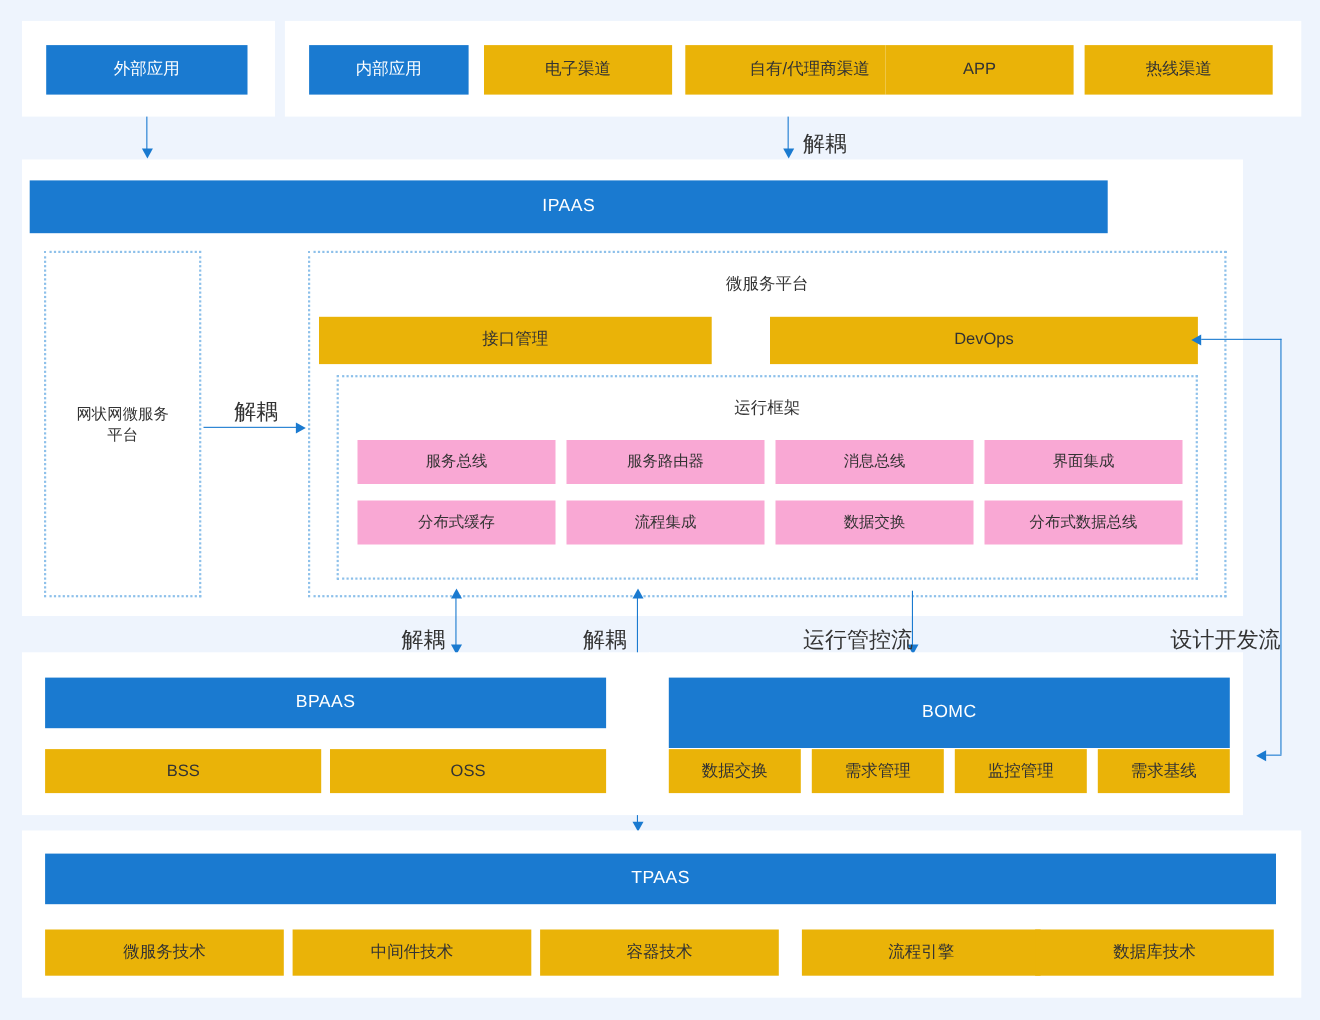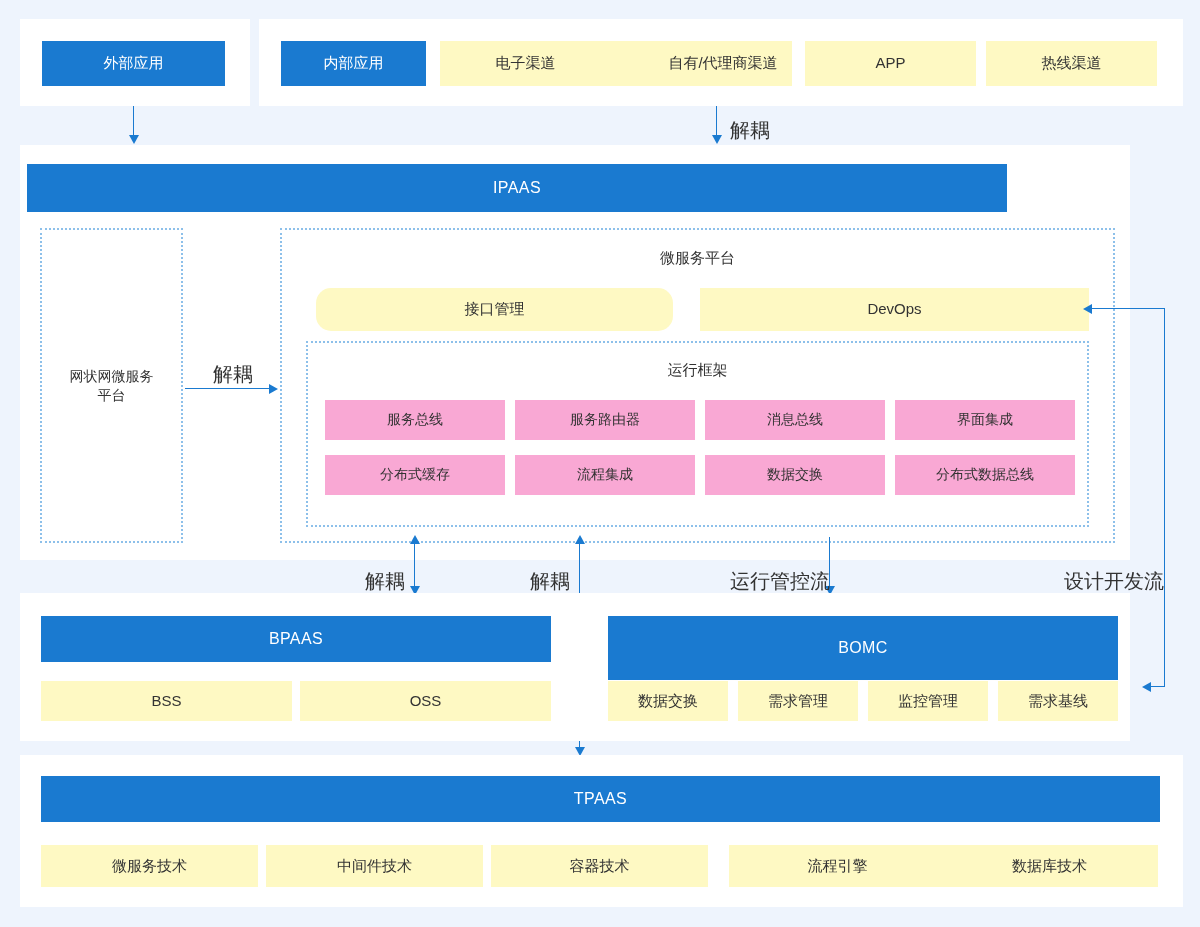--- a/index.html
+++ b/index.html
@@ -35,21 +35,21 @@
     justify-content: center;
     text-align: center;
     line-height: 1.25;
   }
   .tile-solid {
     background: #1a7ad0;
     color: #ffffff;
     font-size: 15px;
   }
   .tile-light {
-    background: #fef9c3;
+    background: #eab308;
     color: #333333;
     font-size: 15px;
   }
   .tile-light-2 {
     background: #f9a8d4;
     color: #333333;
     font-size: 14px;
   }
   .band {
     position: absolute;
@@ -124,21 +124,21 @@
 <div id="stage">
 
   <div class="panel" style="left:20px; top:19px; width:230px; height:87px;"></div>
 
   <div class="tile tile-solid" style="left:42px; top:41px; width:183px; height:45px;">外部应用</div>
 
   <div class="panel" style="left:259px; top:19px; width:924px; height:87px;"></div>
 
   <div class="tile tile-solid" style="left:281px; top:41px; width:145px; height:45px;">内部应用</div>
   <div class="tile tile-light" style="left:440px; top:41px; width:171px; height:45px;">电子渠道</div>
-  <div class="tile tile-light" style="left:610px; top:41px; width:182px; height:45px;padding-left:44px;">自有/代理商渠道</div>
+  <div class="tile tile-light" style="left:623px; top:41px; width:182px; height:45px;padding-left:44px;">自有/代理商渠道</div>
   <div class="tile tile-light" style="left:805px; top:41px; width:171px; height:45px;">APP</div>
   <div class="tile tile-light" style="left:986px; top:41px; width:171px; height:45px;">热线渠道</div>
 
   <div class="vline" style="left:133px; top:106px; height:32px;"></div>
   <div class="arrow-down" style="left:129px; top:135px;"></div>
 
   <div class="vline" style="left:716px; top:106px; height:32px;"></div>
   <div class="arrow-down" style="left:712px; top:135px;"></div>
   <div class="conn-label" style="left:730px; top:117px;">解耦</div>
 
@@ -157,21 +157,21 @@
     </div>
   </div>
 
   <div class="hline" style="left:185px; top:388px; width:85px;"></div>
   <div class="arrow-right" style="left:269px; top:384px;"></div>
   <div class="conn-label" style="left:213px; top:361px;">解耦</div>
 
   <div class="dashed" style="left:280px; top:228px; width:835px; height:315px;"></div>
   <div class="dashed-label" style="left:280px; top:249px; width:835px;">微服务平台</div>
 
-  <div class="tile tile-light" style="left:316px; top:288px; width:357px; height:43px;border-radius:15px;">接口管理</div>
+  <div class="tile tile-light" style="left:290px; top:288px; width:357px; height:43px;">接口管理</div>
   <div class="tile tile-light" style="left:700px; top:288px; width:389px; height:43px;">DevOps</div>
 
   <div class="dashed" style="left:306px; top:341px; width:783px; height:186px;"></div>
   <div class="dashed-label" style="left:306px; top:361px; width:783px;">运行框架</div>
 
   <div class="tile tile-light-2" style="left:325px; top:400px; width:180px; height:40px;">服务总线</div>
   <div class="tile tile-light-2" style="left:515px; top:400px; width:180px; height:40px;">服务路由器</div>
   <div class="tile tile-light-2" style="left:705px; top:400px; width:180px; height:40px;">消息总线</div>
   <div class="tile tile-light-2" style="left:895px; top:400px; width:180px; height:40px;">界面集成</div>
 

